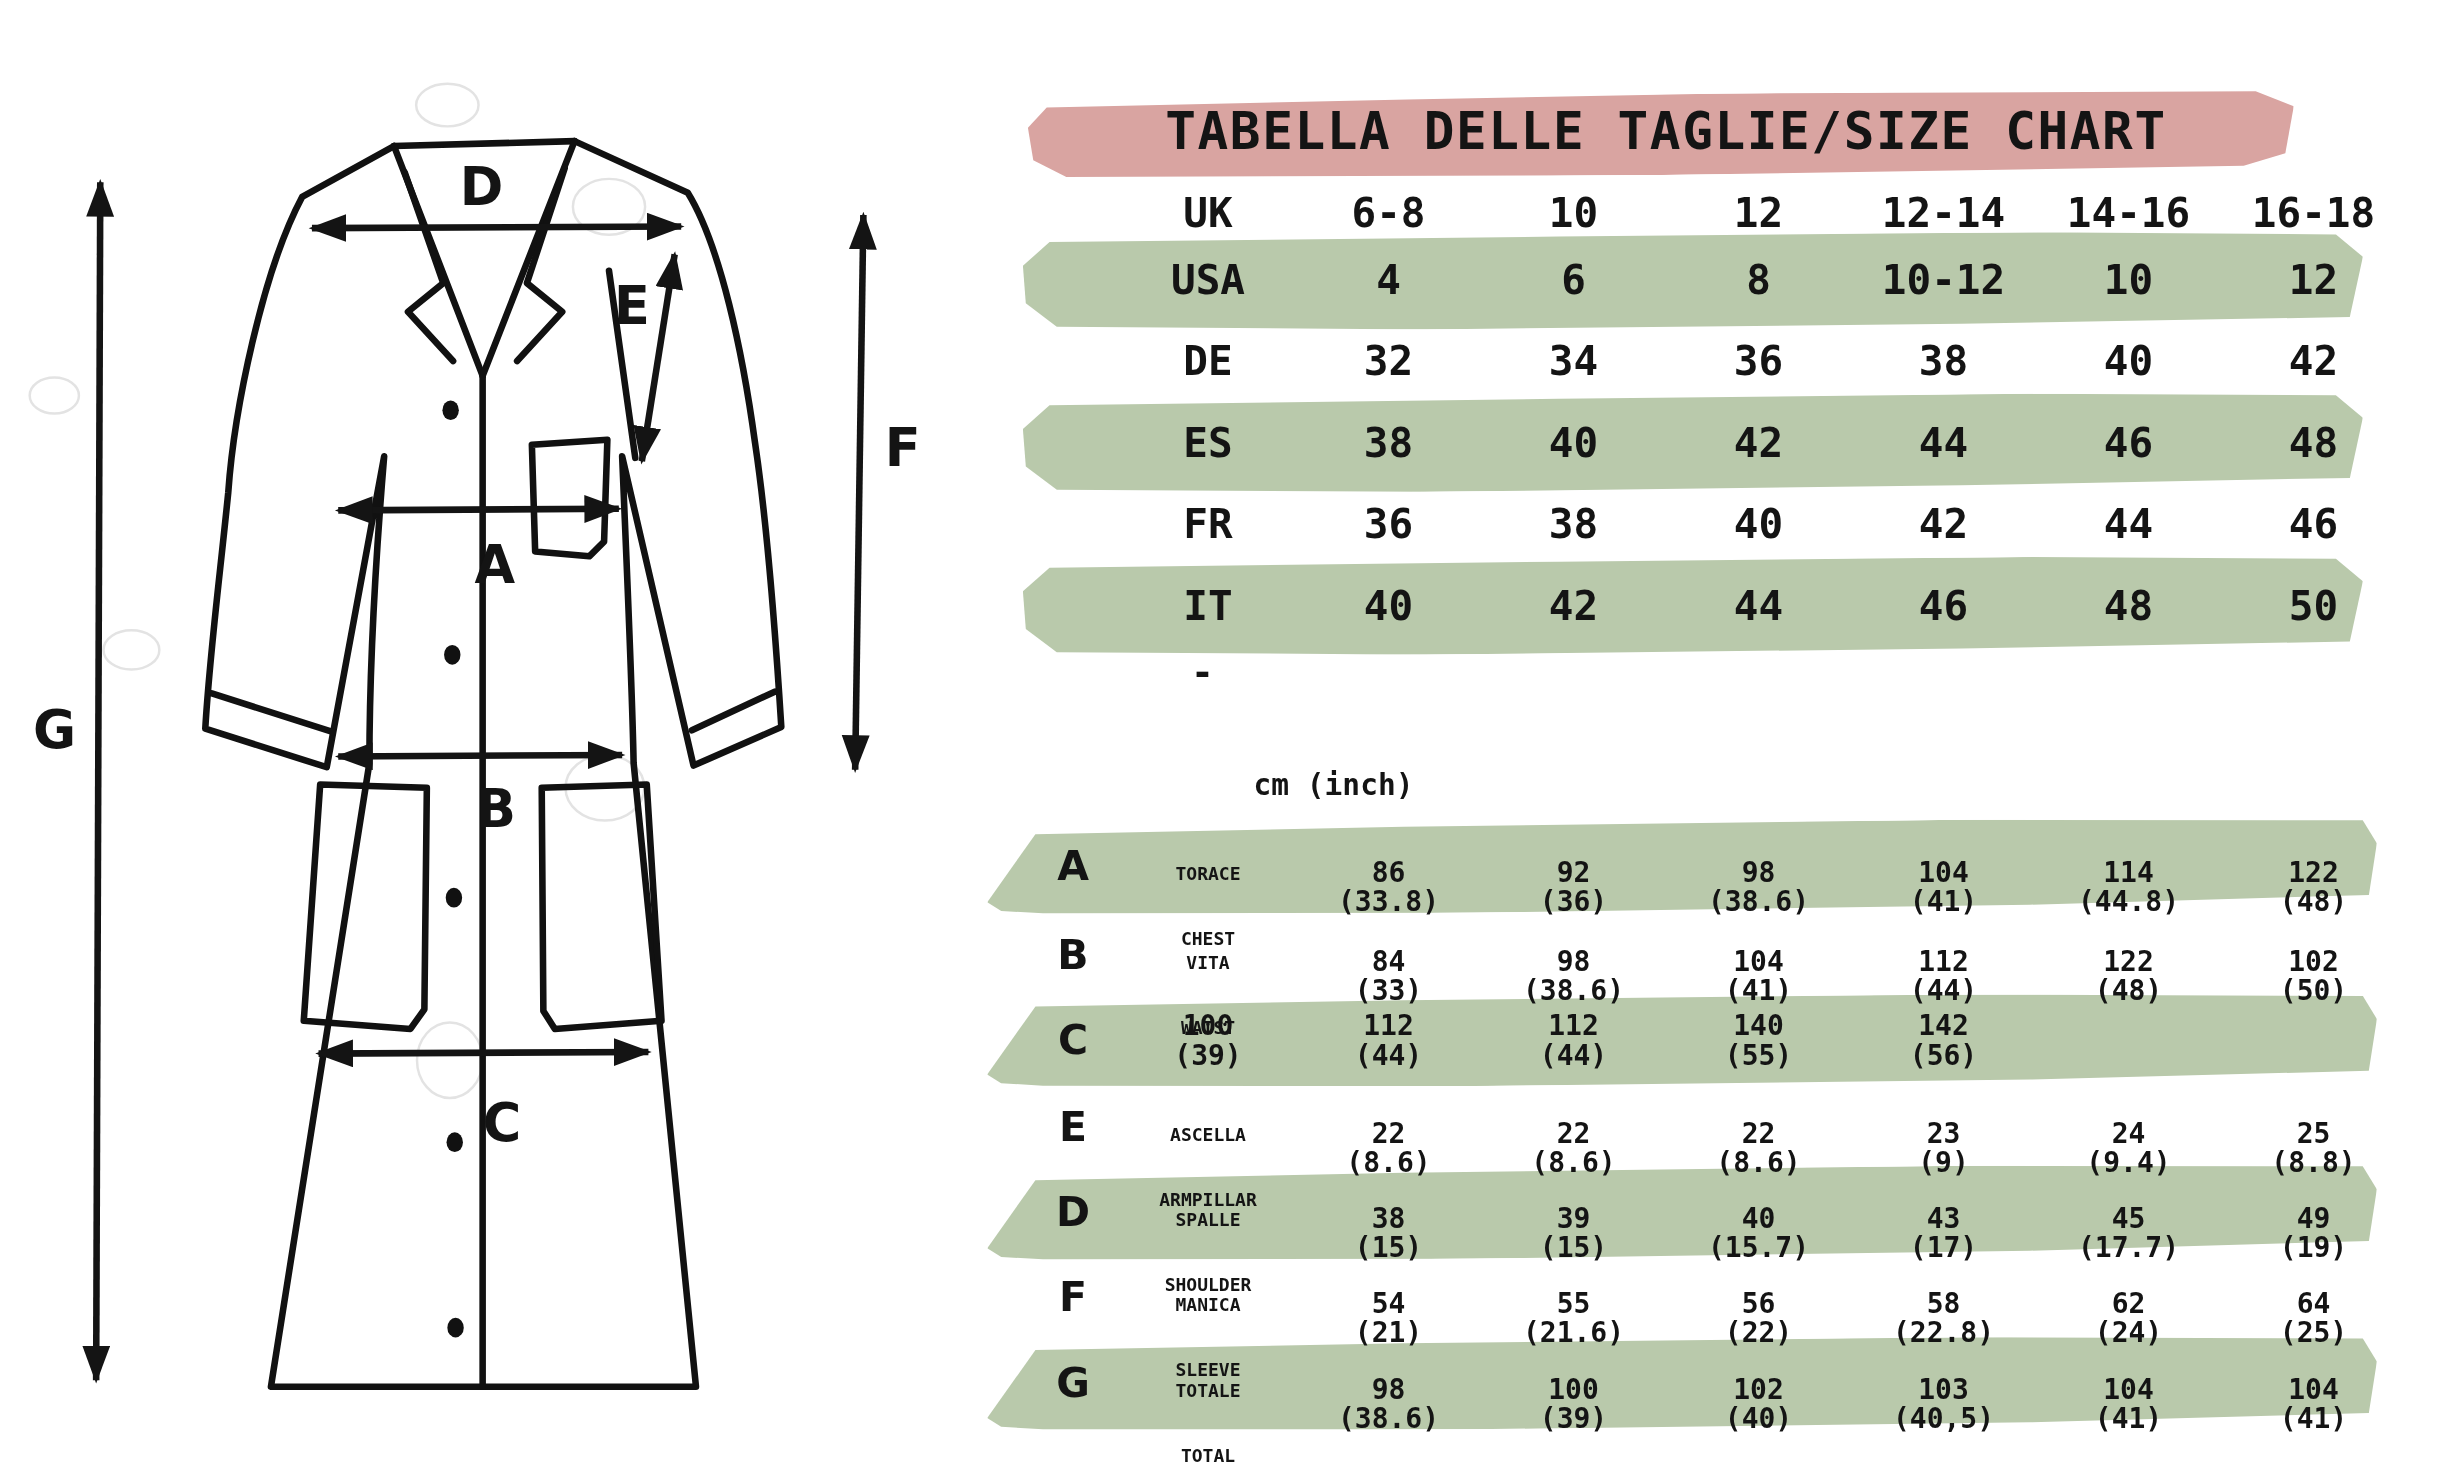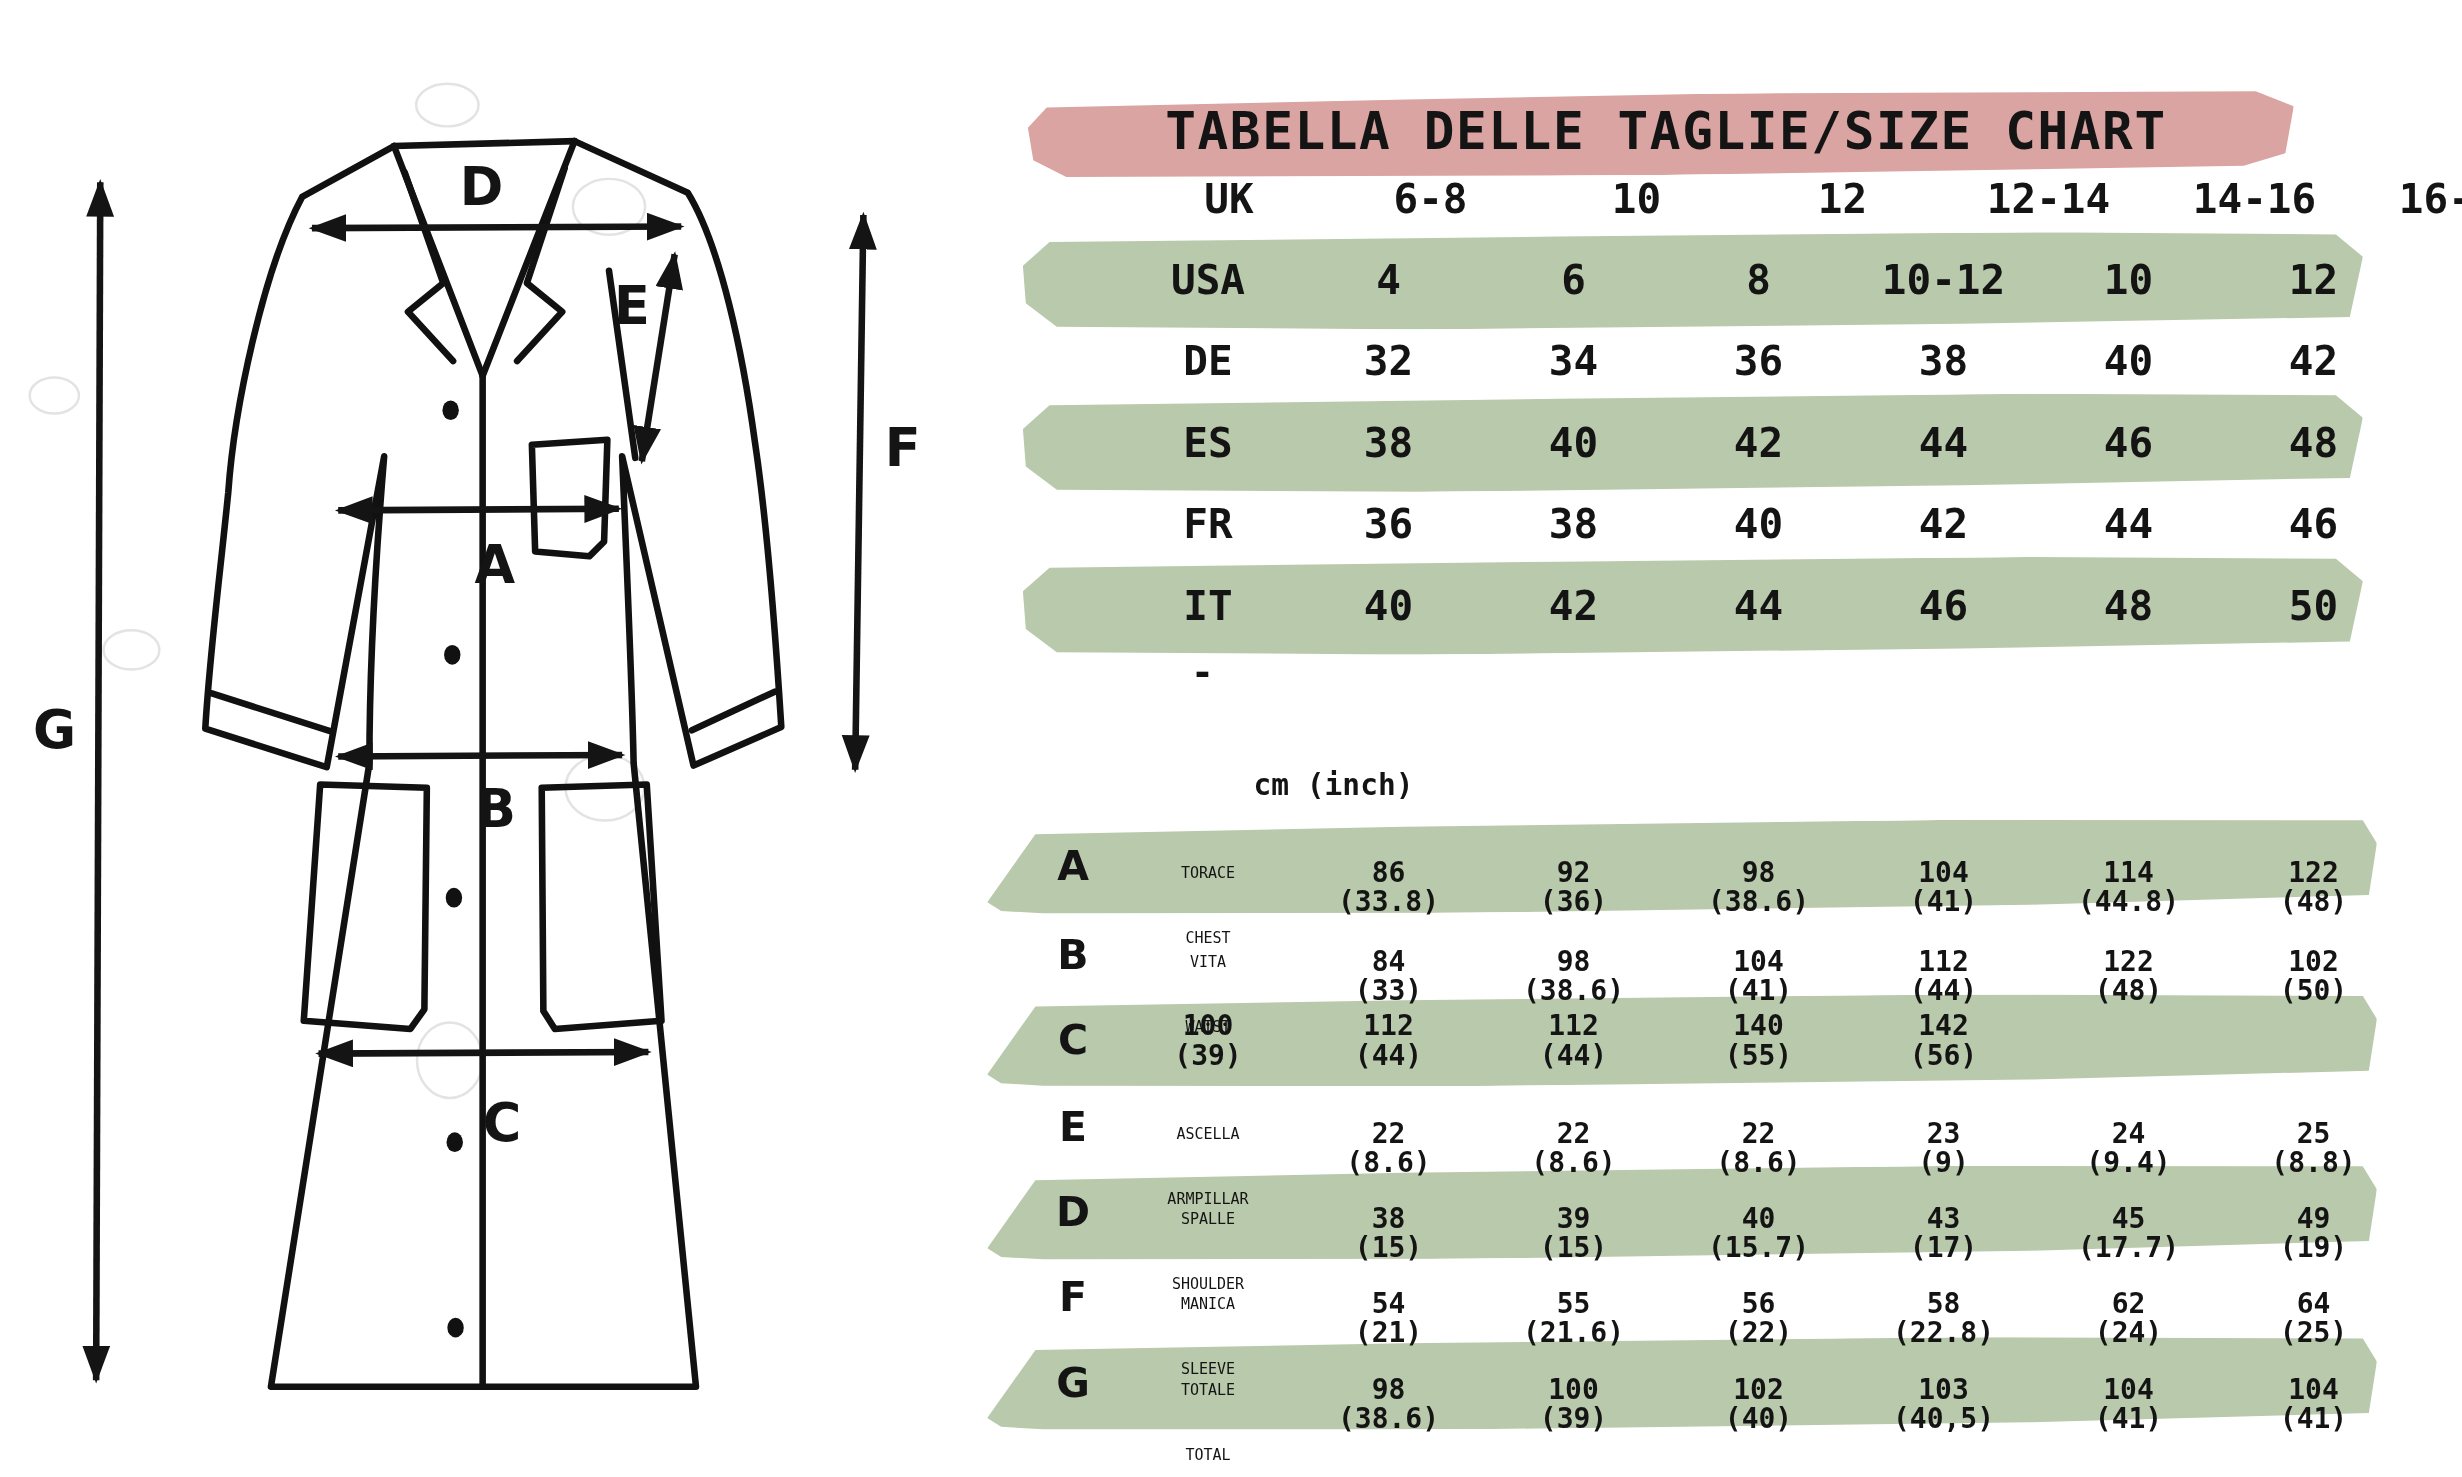--- a/index.html
+++ b/index.html
@@ -24,21 +24,21 @@
   
   .srow{position:absolute;left:1026px;width:1379px;height:82px;z-index:2;
     display:grid;grid-template-columns:94px 176px repeat(6,185px);}
   .srow .cell{text-align:center;line-height:82px;font-size:41px;font-weight:bold;}
 
   
   .mrow{position:absolute;left:1026px;width:1379px;height:89px;z-index:2;
     display:grid;grid-template-columns:94px 176px repeat(6,185px);}
   .mrow .cell{display:flex;flex-direction:column;justify-content:center;text-align:center;}
   .mrow .letter{font-family:"DejaVu Sans",sans-serif;font-size:41px;font-weight:bold;line-height:89px;display:block;text-align:center;}
-  .mrow .mlabel div{font-size:15px;font-weight:normal;line-height:27px;margin-top:38px;}
+  .mrow .mlabel div{font-size:18px;font-weight:bold;line-height:27px;margin-top:38px;}
   .mrow .mval div{font-size:28px;font-weight:bold;line-height:29.5px;}
 
   .unit-header{position:absolute;left:1202px;top:768px;width:263px;z-index:2;
     text-align:center;font-size:29.5px;font-weight:bold;}
   .dash-mark{position:absolute;left:1174px;top:648px;width:57px;z-index:2;
     text-align:center;font-size:38px;font-weight:bold;line-height:49px;}
 
   
   .diagram{position:absolute;left:0;top:0;z-index:2;}
   .diagram text{font-family:"DejaVu Sans",sans-serif;font-weight:bold;font-size:64px;fill:#141414;}
@@ -123,21 +123,21 @@
   <div class="band band-green band-srow" style="top:234px;transform:rotate(-0.3deg);"></div>
   <div class="band band-green band-srow" style="top:396px;transform:rotate(-0.4deg);"></div>
   <div class="band band-green band-srow" style="top:559px;transform:rotate(-0.35deg);"></div>
   <div class="band band-green band-mrow" style="top:822px;transform:rotate(-0.45deg);"></div>
   <div class="band band-green band-mrow" style="top:996px;transform:rotate(-0.3deg);"></div>
   <div class="band band-green band-mrow" style="top:1168px;transform:rotate(-0.45deg);"></div>
   <div class="band band-green band-mrow" style="top:1339px;transform:rotate(-0.35deg);"></div>
 
   <div class="title-text">TABELLA DELLE TAGLIE/SIZE CHART</div>
 
-  <div class="srow" style="top:158px;gap:21px;">
+  <div class="srow" style="top:172px;">
     <div class="cell"></div>
     <div class="cell">UK</div>
     <div class="cell">6-8</div>
     <div class="cell">10</div>
     <div class="cell">12</div>
     <div class="cell">12-14</div>
     <div class="cell">14-16</div>
     <div class="cell">16-18</div>
   </div>
   <div class="srow" style="top:239px;">

